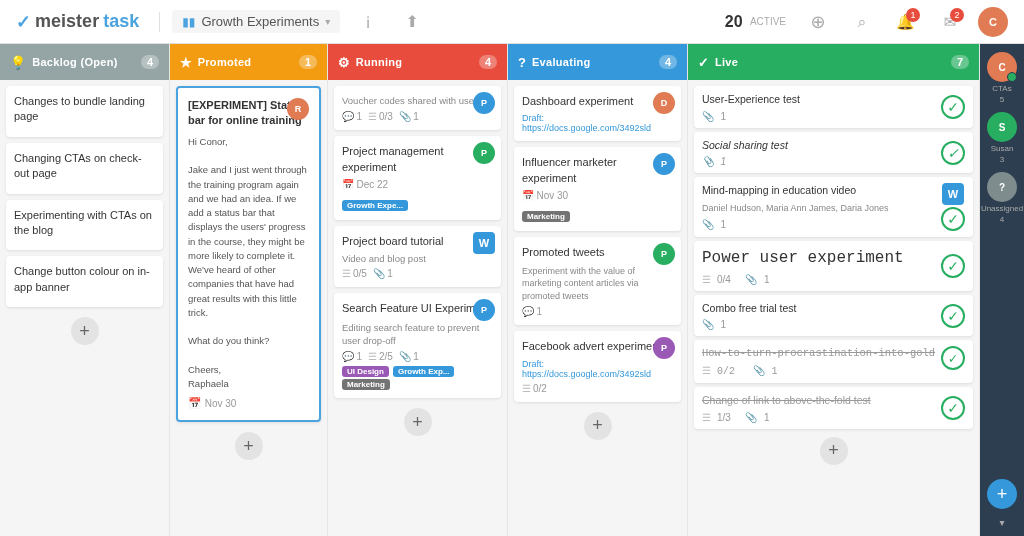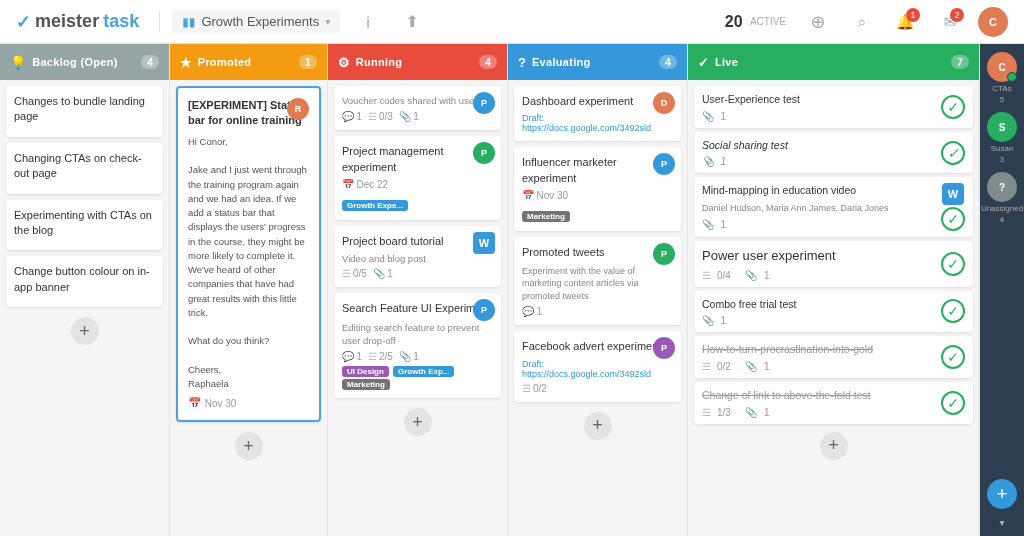--- a/index.html
+++ b/index.html
@@ -341,36 +341,36 @@
                 <span>1</span>
               </div>
           </div>
           <div style="display:flex;flex-direction:column;align-items:center;gap:2px;flex-shrink:0;">
             <div class="w-avatar" style="width:22px;height:22px;font-size:11px;border-radius:4px;">W</div>
             <div style="width:24px;height:24px;border-radius:50%;border:2px solid #27ae60;display:flex;align-items:center;justify-content:center;color:#27ae60;font-size:14px;">✓</div>
           </div>
         </div>
         <div class="card" style="display:flex;align-items:center;justify-content:space-between;padding:6px 8px;">
           <div>
-            <div class="card-title" style="font-size:13px;">Power user experiment</div>
+            <div class="card-title" style="font-size:16px;font-family:Liberation Mono, monospace;">Power user experiment</div>
             <div class="card-meta"><span class="icon-sm">☰</span><span>0/4</span>&nbsp;<span class="icon-sm">📎</span><span>1</span></div>
           </div>
           <div style="width:24px;height:24px;border-radius:50%;border:2px solid #27ae60;display:flex;align-items:center;justify-content:center;color:#27ae60;font-size:14px;flex-shrink:0;">✓</div>
         </div>
         <div class="card" style="display:flex;align-items:center;justify-content:space-between;padding:6px 8px;">
           <div>
             <div class="card-title" style="font-size:10.5px;">Combo free trial test</div>
             <div class="card-meta">
                 <span class="icon-sm">📎</span>
                 <span>1</span>
               </div>
           </div>
           <div style="width:24px;height:24px;border-radius:50%;border:2px solid #27ae60;display:flex;align-items:center;justify-content:center;color:#27ae60;font-size:14px;flex-shrink:0;">✓</div>
         </div>
-        <div class="card" style="display:flex;align-items:center;justify-content:space-between;padding:6px 8px;">
+        <div class="card" style="display:flex;justify-content:space-between;padding:6px 8px;font-family:Liberation Mono, monospace;">
           <div>
             <div class="card-title" style="font-size:10.5px;text-decoration:line-through;color:#999;">How-to-turn-procrastination-into-gold</div>
             <div class="card-meta"><span class="icon-sm">☰</span><span>0/2</span>&nbsp;<span class="icon-sm">📎</span><span>1</span></div>
           </div>
           <div style="width:24px;height:24px;border-radius:50%;border:2px solid #27ae60;display:flex;align-items:center;justify-content:center;color:#27ae60;font-size:14px;flex-shrink:0;">✓</div>
         </div>
         <div class="card" style="display:flex;align-items:center;justify-content:space-between;padding:6px 8px;">
           <div>
             <div class="card-title" style="font-size:10.5px;text-decoration:line-through;color:#999;">Change of link to above-the-fold test</div>
             <div class="card-meta"><span class="icon-sm">☰</span><span>1/3</span>&nbsp;<span class="icon-sm">📎</span><span>1</span></div>

